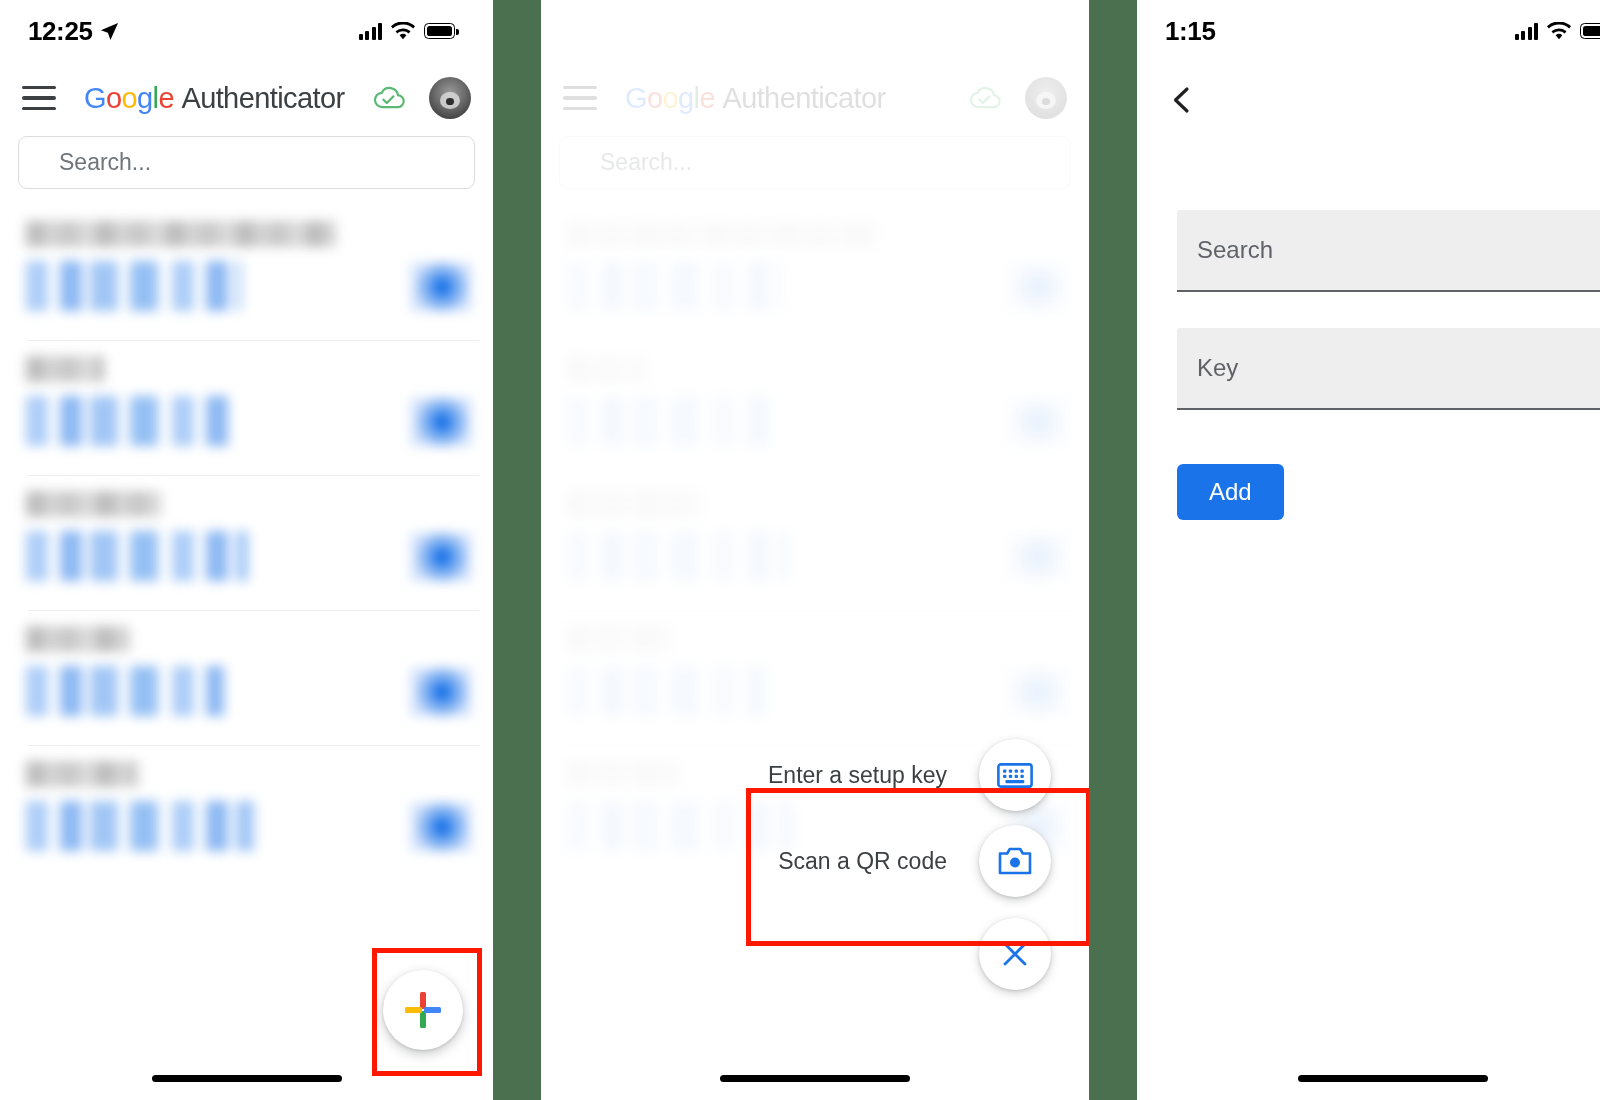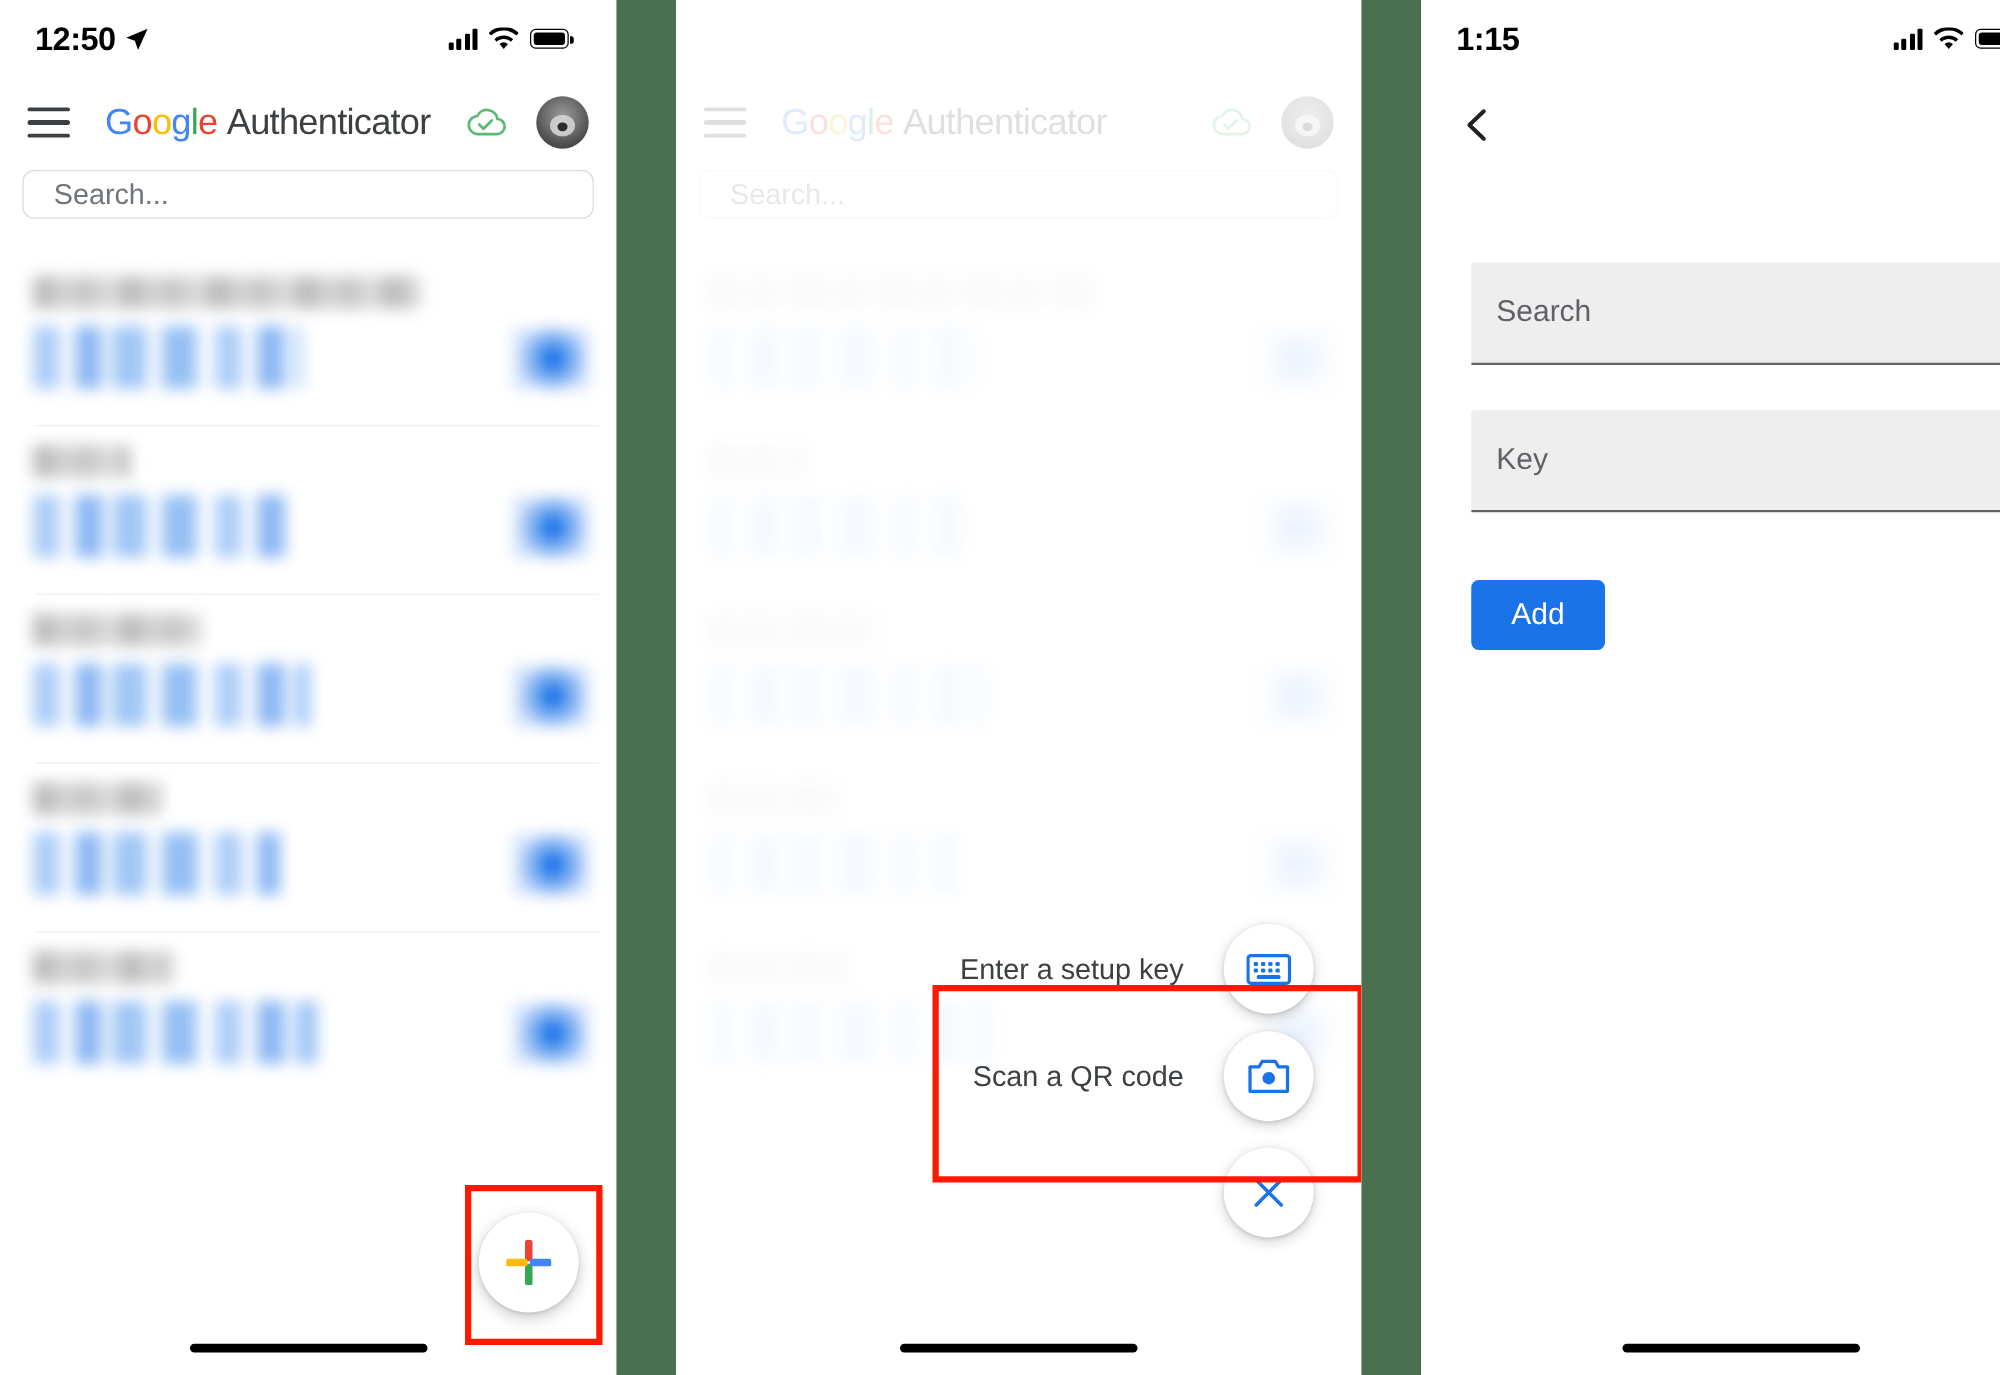--- a/index.html
+++ b/index.html
@@ -73,23 +73,23 @@
     content:""; position:absolute; left:27%; top:36%; width:46%; height:40%;
     border-radius:50%; background:#d8d8d8; opacity:.85;
   }
   .avatar::after {
     content:""; position:absolute; left:41%; top:50%; width:18%; height:16%;
     border-radius:50%; background:#2e2e2e;
   }
 
   
   .searchbox {
-    position: absolute; top: 136px; left: 18px; right: 18px; height: 39px;
+    position: absolute; top: 136px; left: 18px; right: 18px; height: 53px;
     border: 1px solid #dadce0; border-radius: 9px;
-    display: flex; align-items: center; padding: 0 24px;
+    display: flex; align-items: center; padding: 0 40px;
     background: #fff;
   }
   .searchbox .ph { font-size: 23px; color: #70757a; }
 
   
   .list { position: absolute; top: 205px; left: 0; right: 0; bottom: 120px; }
   .row { position: relative; height: 135px; }
   .row + .row::before {
     content:""; position:absolute; top:0; left:28px; right:14px; height:1px;
     background:#eceff1;
@@ -190,21 +190,21 @@
 </style>
 </head>
 <body>
 
 <div class="stage">
 
   <div class="panel" id="panel-1">
 
     <div class="statusbar">
       <div class="sb-left">
-        <span class="sb-time">12:50</span>
+        <span class="sb-time">12:25</span>
         <svg class="loc-arrow" viewBox="0 0 20 20">
             <path d="M19 1 1 8.6l7.3 2.6L11 19z" fill="#000"></path>
           </svg>
       </div>
       <div class="sb-right">
         <div class="cell-bars">
             <i></i>
             <i></i>
             <i></i>
             <i></i>

